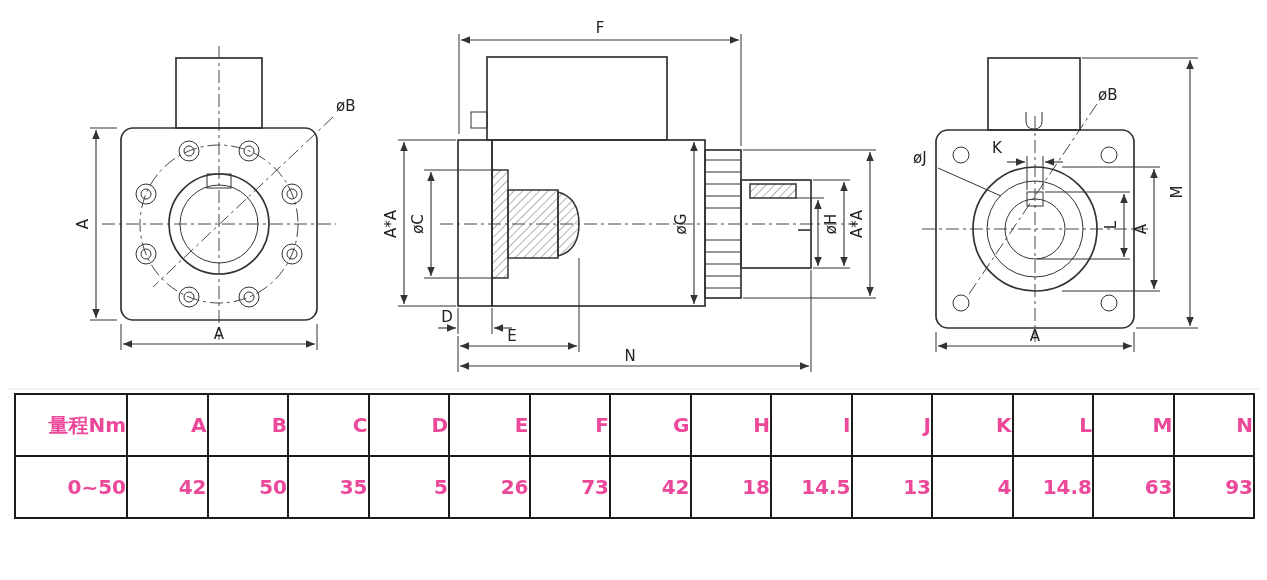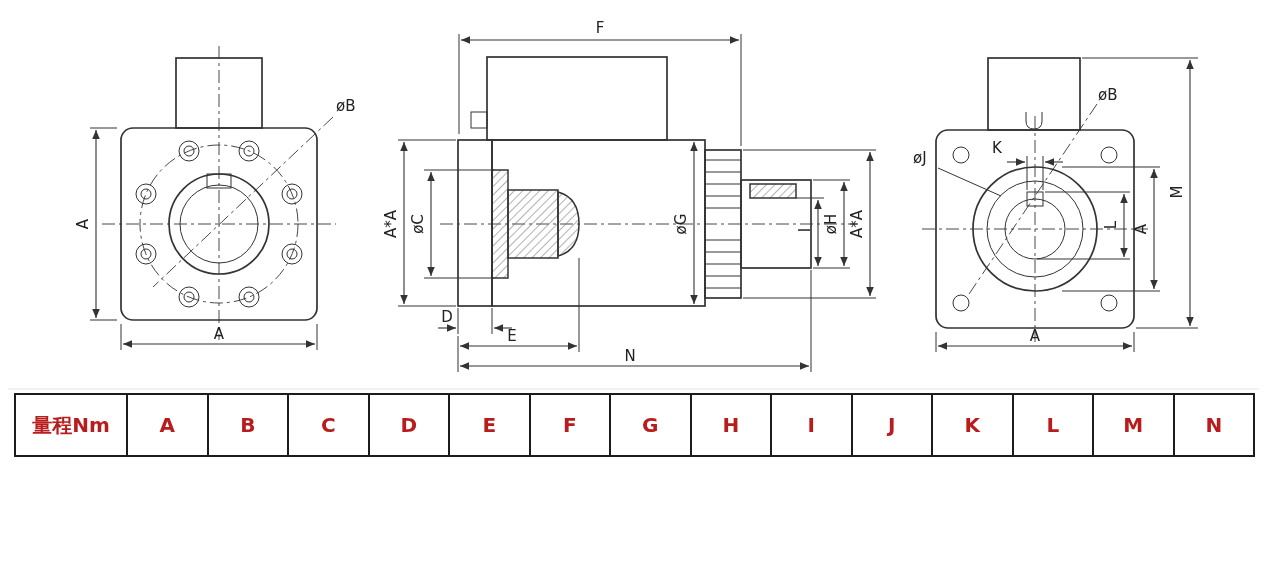--- a/index.html
+++ b/index.html
@@ -13,22 +13,22 @@
   .th  { fill:none; stroke:#333; stroke-width:1; }
   .cl  { fill:none; stroke:#333; stroke-width:0.9; stroke-dasharray:13 4 3 4; }
   .dim { fill:none; stroke:#333; stroke-width:1.1; }
   .shape { stroke:#333; stroke-width:1.5; fill:url(#hat); }
   text.lbl { font-family:"DejaVu Sans",sans-serif; font-size:15px; fill:#222; }
   .sep { height:3px; margin:0 8px; background:linear-gradient(#ececec,#ffffff); }
   .table-wrap { padding:2px 12px 0 14px; }
   table { width:100%; border-collapse:collapse; table-layout:fixed; }
   col.c0 { width:112px; }
   th,td {
-    border:2px solid #1c1c1c; height:60px; text-align:center; vertical-align:middle;
-    font-weight:bold; font-size:20px; color:#b91c1c; padding:0;
+    border:2px solid #1c1c1c; height:60px; text-align:right; vertical-align:middle;
+    font-weight:bold; font-size:20px; color:#ec4899; padding:0;
     font-family:"DejaVu Sans","Liberation Sans",sans-serif;
   }
 </style>
 </head>
 <body>
 
 <div class="page">
 
   <svg width="1267" height="388" viewBox="0 0 1267 388">
     <defs>
@@ -253,17 +253,34 @@
           <th>H</th>
           <th>I</th>
           <th>J</th>
           <th>K</th>
           <th>L</th>
           <th>M</th>
           <th>N</th>
         </tr>
       </thead>
       <tbody>
+        <tr>
+          <td>0~50</td>
+          <td>42</td>
+          <td>50</td>
+          <td>35</td>
+          <td>5</td>
+          <td>26</td>
+          <td>73</td>
+          <td>42</td>
+          <td>18</td>
+          <td>14.5</td>
+          <td>13</td>
+          <td>4</td>
+          <td>14.8</td>
+          <td>63</td>
+          <td>93</td>
+        </tr>
       </tbody>
     </table>
   </div>
 
 </div>
 
 </body></html>

